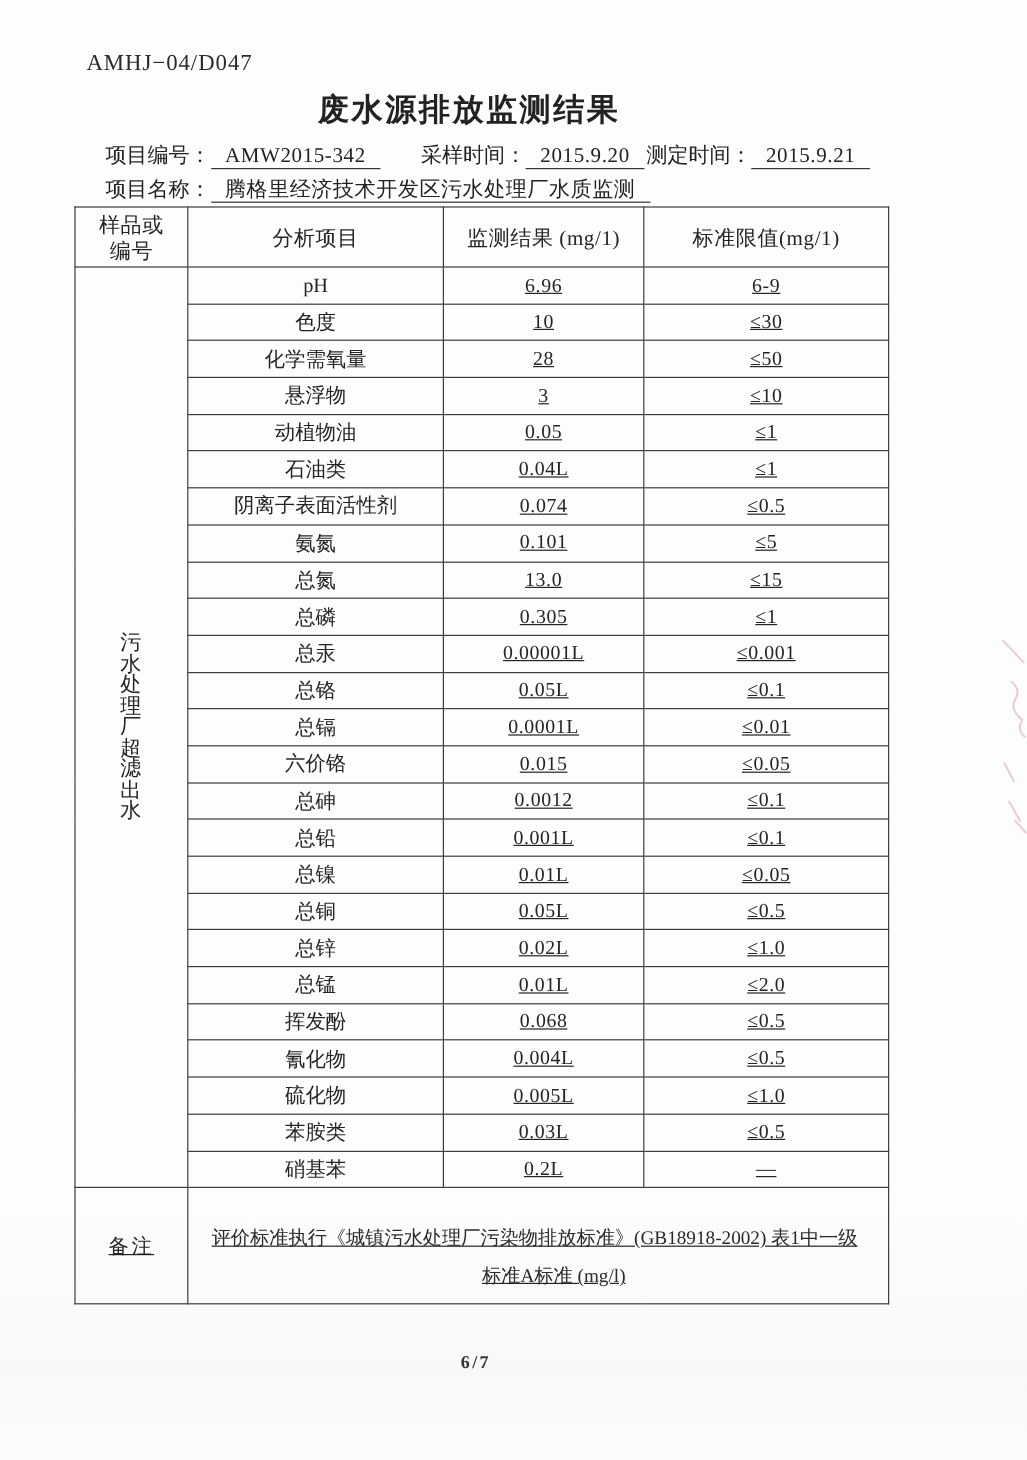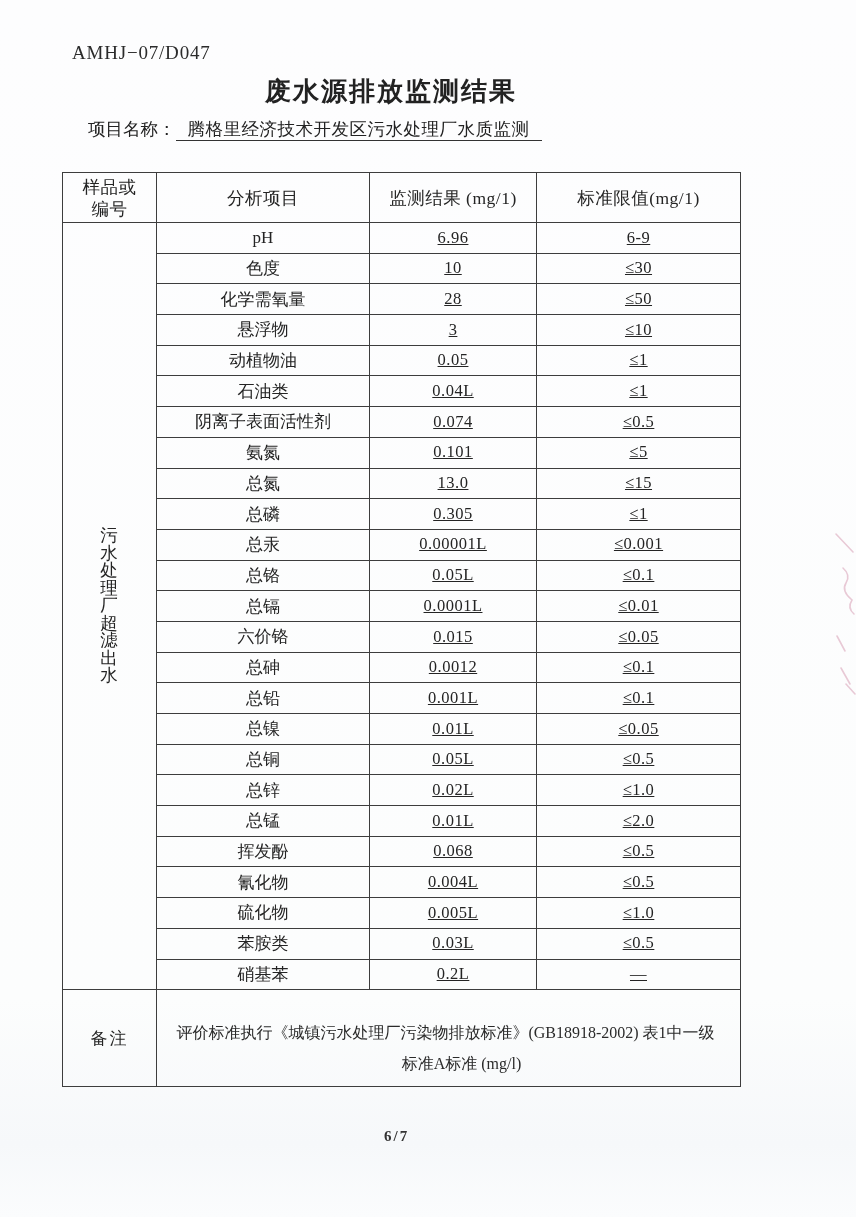--- a/index.html
+++ b/index.html
@@ -52,21 +52,21 @@
   tr.data-row{height:30.7px;}
   tr.data-row td{line-height:1;}
   td.sample-cell{
     white-space:pre-line;
     line-height:50.5px;
     font-size:17.5px;
     letter-spacing:1px;
     vertical-align:middle;
   }
   td.cell-result,td.cell-limit{font-size:16.5px;letter-spacing:.5px;text-decoration:underline;}
-  tr.remark-row{height:97px;}
+  tr.remark-row{height:97px;text-decoration:underline;}
   td.remark-label-cell{font-size:17px;letter-spacing:2px;}
   td.remark-text-cell{
     text-align:left;vertical-align:top;
   }
   .remark-text{
     margin:20px 18px 0 12px;
     font-size:16px;line-height:31px;
     padding-left:32px;text-indent:-32px;
     color:#2a2a2a;
   }
@@ -74,25 +74,28 @@
     position:absolute;left:384px;top:1128px;
     font-size:15px;font-weight:bold;letter-spacing:2px;color:#333;
   }
   .artifact-svg{position:absolute;left:806px;top:518px;}
 </style>
 </head>
 <body>
 
 <div class="page">
 
-  <div class="doc-code">AMHJ−07/D047</div>
+  <div class="doc-code">AMHJ−04/D047</div>
 
   <div class="doc-title">废水源排放监测结果</div>
 
   <div class="meta">
+    <div>
+      <span>项目编号：</span><span class="u">AMW2015-342</span><span class="gap1"></span><span>采样时间：</span><span class="u">2015.9.20</span><span class="gap2"></span><span>测定时间：</span><span class="u">2015.9.21</span>
+    </div>
     <div>
       <span>项目名称：</span><span class="u">腾格里经济技术开发区污水处理厂水质监测</span>
     </div>
   </div>
 
   <table class="report">
     <colgroup>
       <col style="width:94px">
         <col style="width:213px">
         <col style="width:167px">

